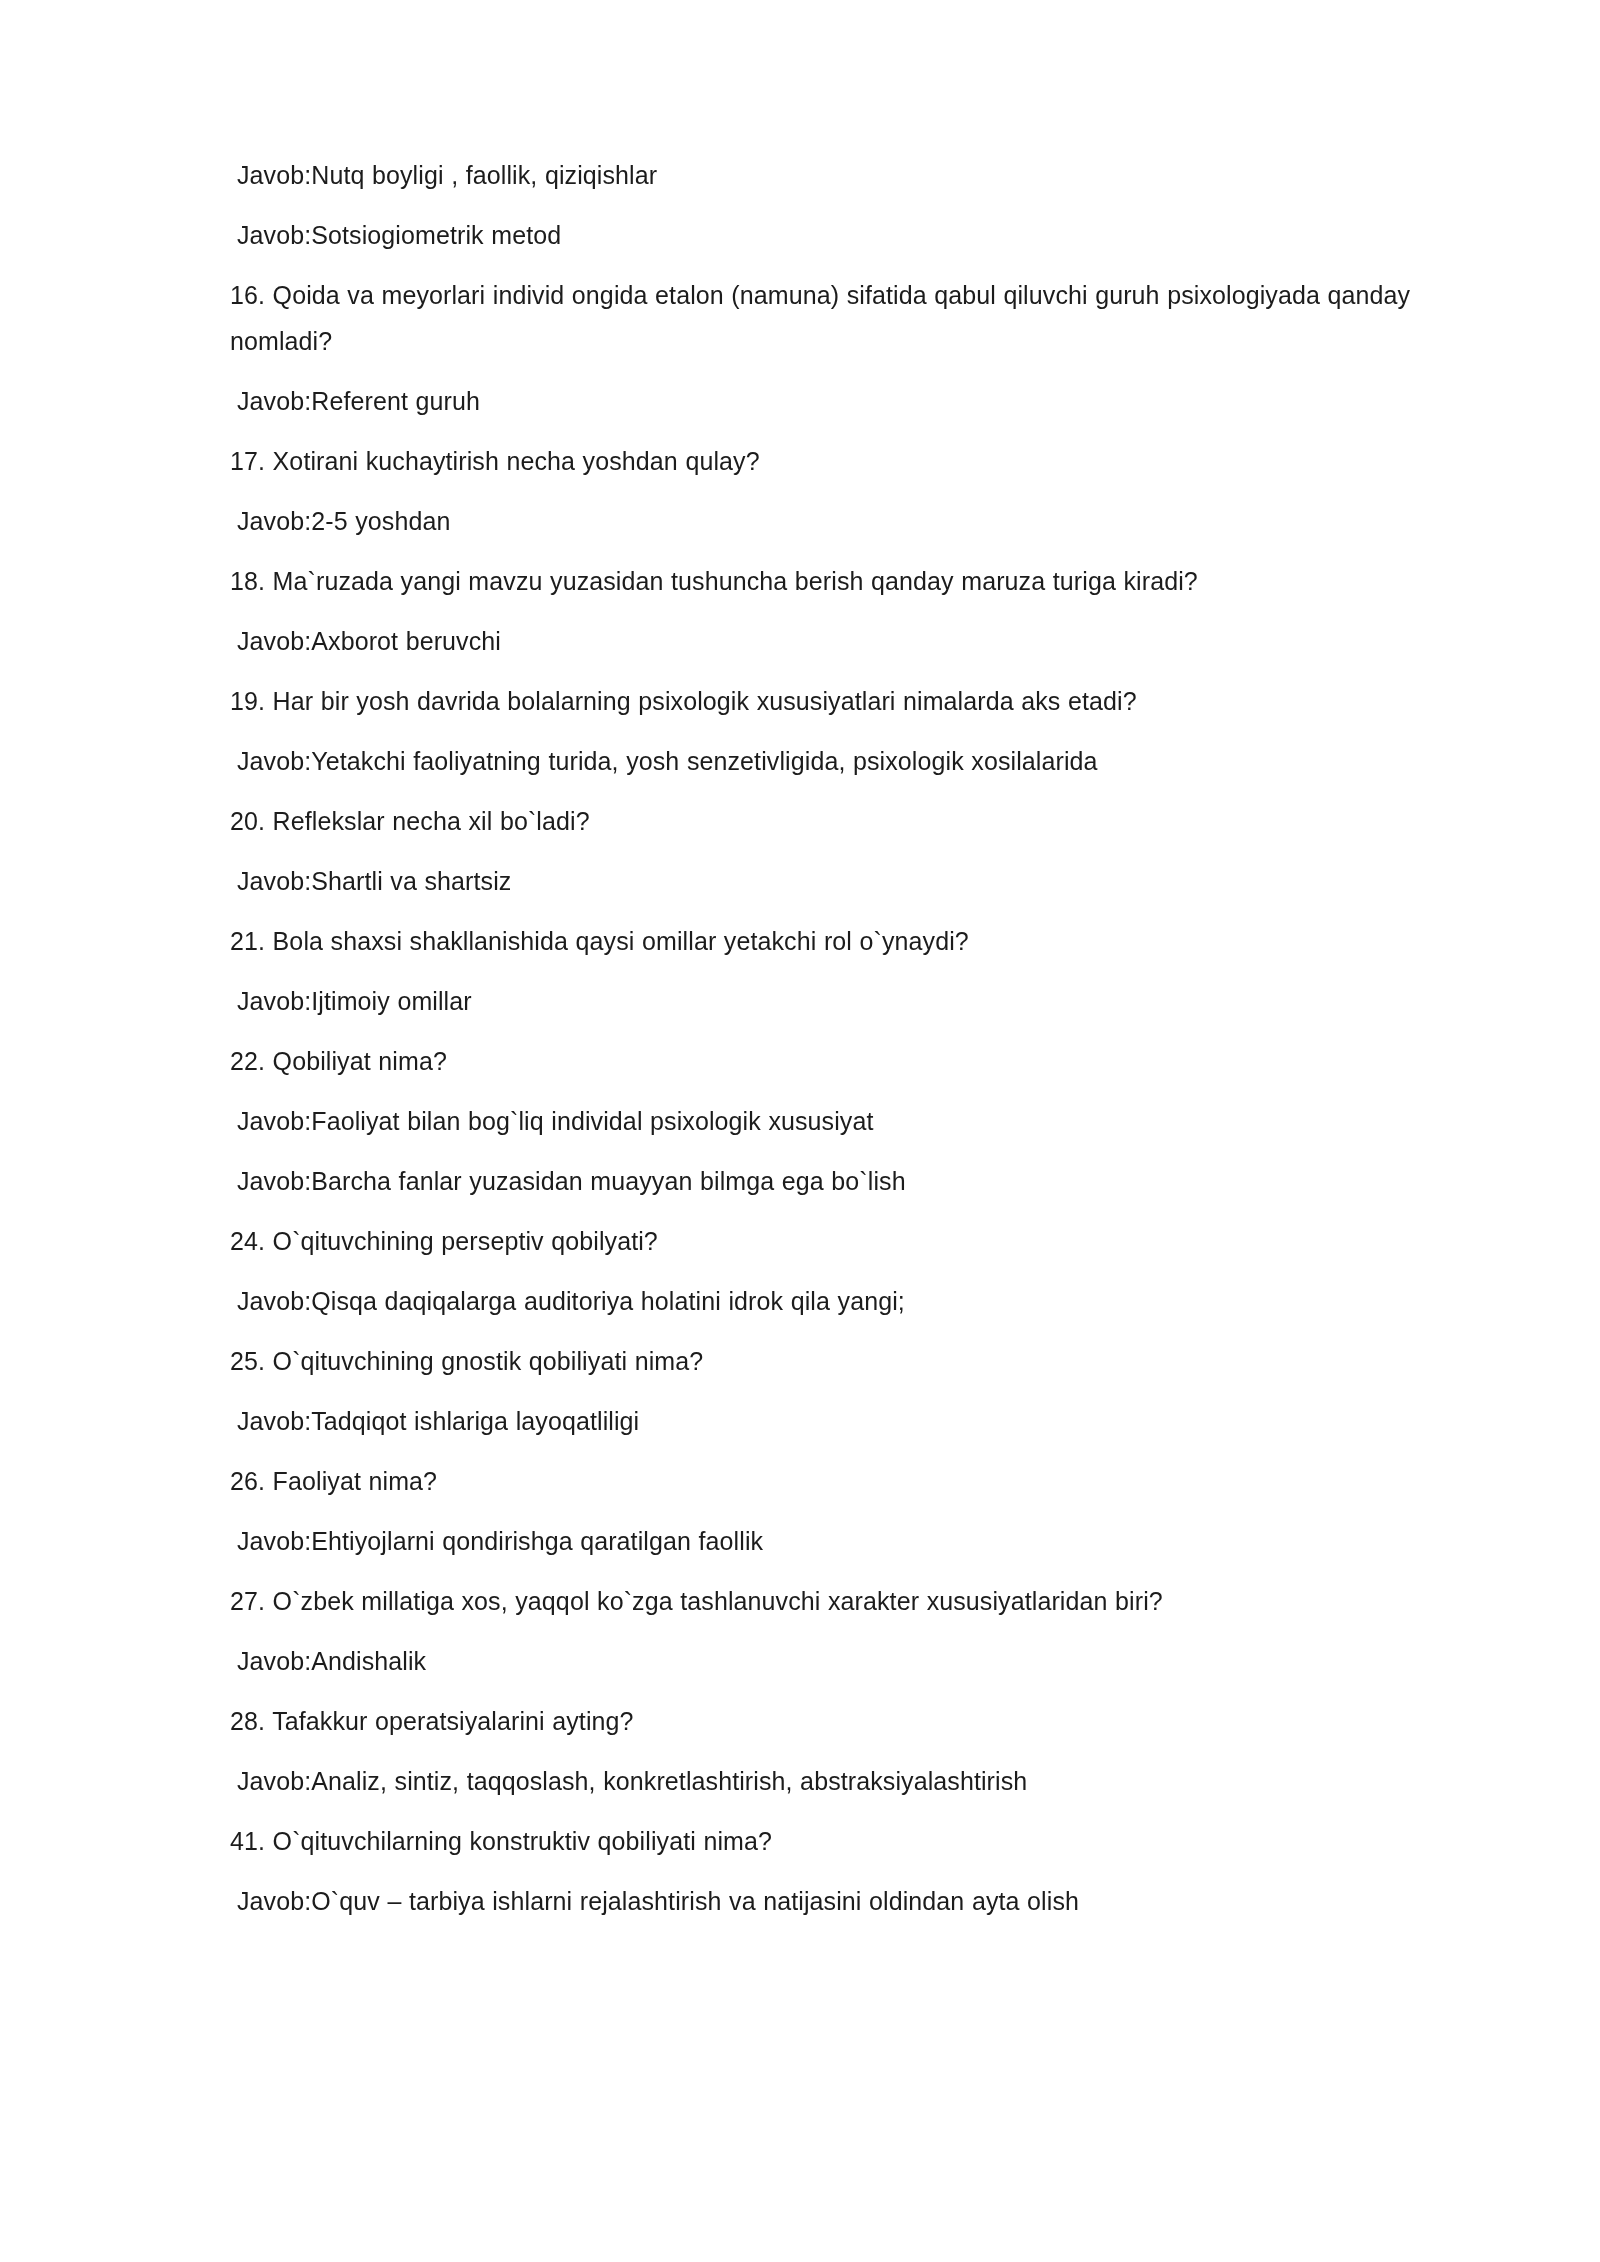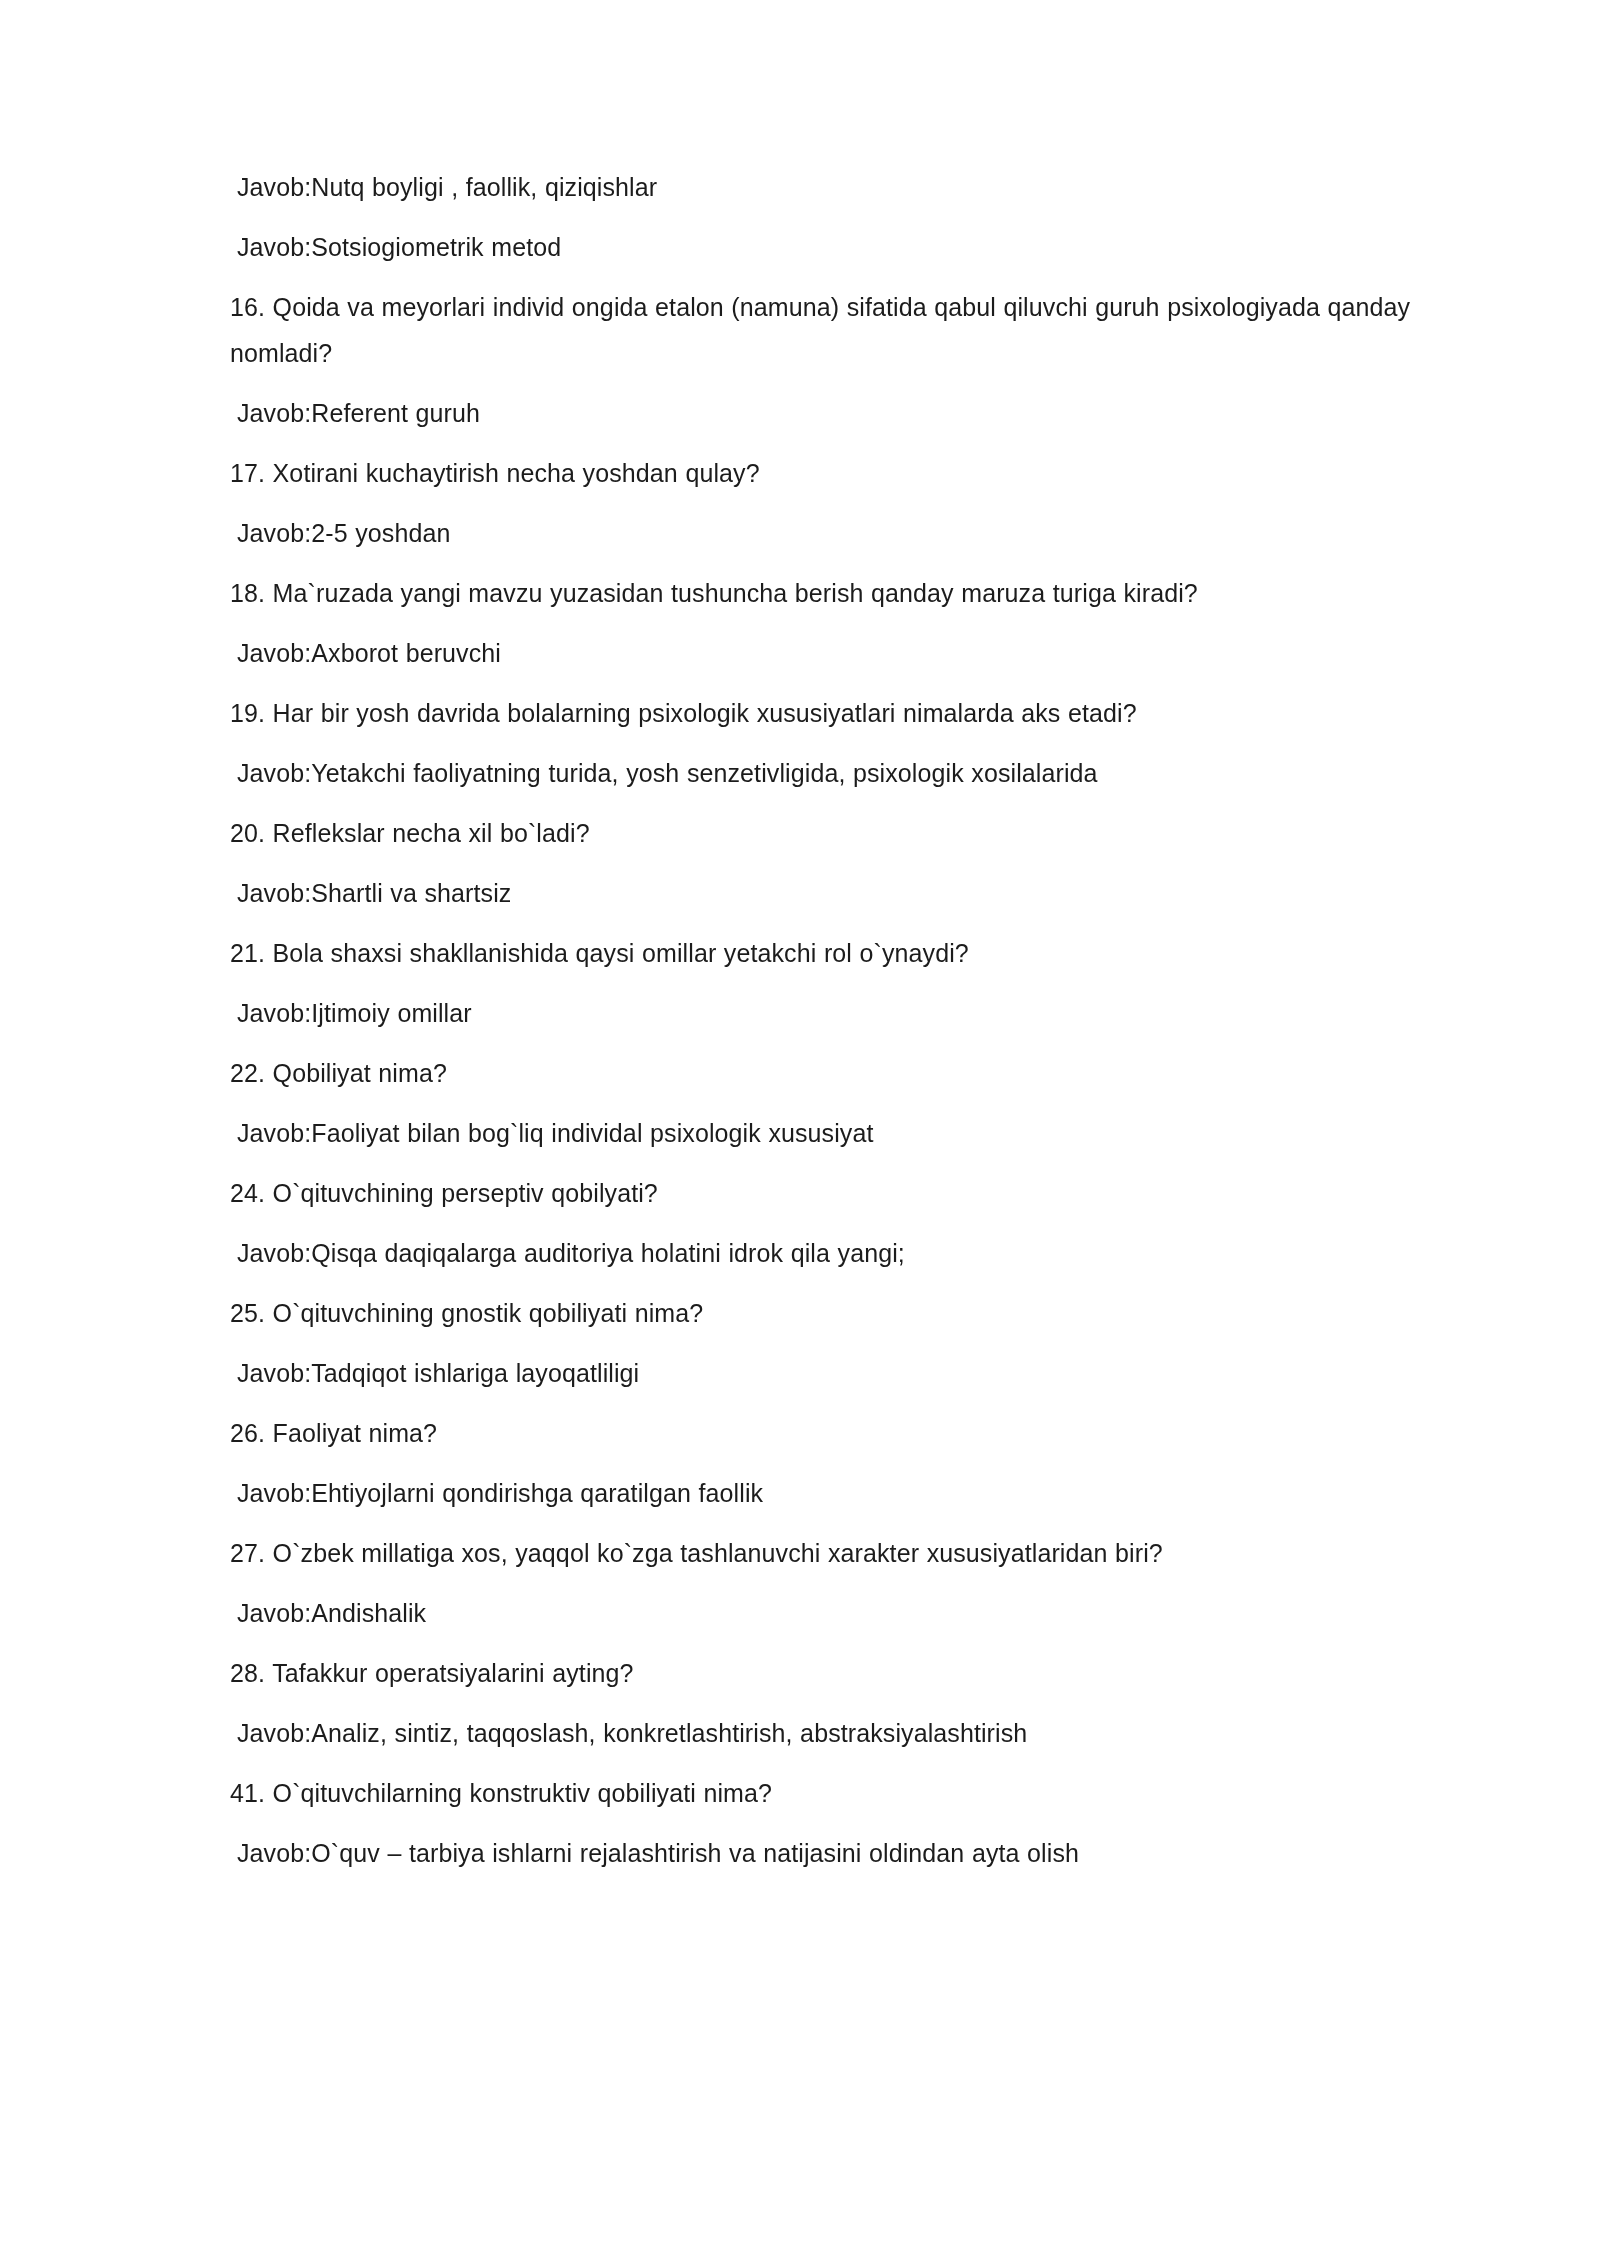--- a/index.html
+++ b/index.html
@@ -14,21 +14,21 @@
       overflow: hidden;
       font-family: "Liberation Sans", sans-serif;
     }
     .page {
       position: absolute;
       inset: 0;
       background: #ffffff;
     }
     .doc-content {
       position: absolute;
-      top: 164px;
+      top: 152px;
       left: 230px;
       width: 1212px;
       color: #1c1c1c;
       font-size: 25px;
       line-height: 46px;
       letter-spacing: 0.1px;
     }
     .doc-content p {
       margin: 0 0 14px 0;
       padding: 0;
@@ -52,20 +52,21 @@
       <p class="question">18. Ma`ruzada yangi mavzu yuzasidan tushuncha berish qanday maruza turiga kiradi?</p>
       <p class="answer">Javob:Axborot beruvchi</p>
       <p class="question">19. Har bir yosh davrida bolalarning psixologik xususiyatlari nimalarda aks etadi?</p>
       <p class="answer">Javob:Yetakchi faoliyatning turida, yosh senzetivligida, psixologik xosilalarida</p>
       <p class="question">20. Reflekslar necha xil bo`ladi?</p>
       <p class="answer">Javob:Shartli va shartsiz</p>
       <p class="question">21. Bola shaxsi shakllanishida qaysi omillar yetakchi rol o`ynaydi?</p>
       <p class="answer">Javob:Ijtimoiy omillar</p>
       <p class="question">22. Qobiliyat nima?</p>
       <p class="answer">Javob:Faoliyat bilan bog`liq individal psixologik xususiyat</p>
+      <p class="answer">Javob:Barcha fanlar yuzasidan muayyan bilmga ega bo`lish</p>
       <p class="question">24. O`qituvchining perseptiv qobilyati?</p>
       <p class="answer">Javob:Qisqa daqiqalarga auditoriya holatini idrok qila yangi;</p>
       <p class="question">25. O`qituvchining gnostik qobiliyati nima?</p>
       <p class="answer">Javob:Tadqiqot ishlariga layoqatliligi</p>
       <p class="question">26. Faoliyat nima?</p>
       <p class="answer">Javob:Ehtiyojlarni qondirishga qaratilgan faollik</p>
       <p class="question">27. O`zbek millatiga xos, yaqqol ko`zga tashlanuvchi xarakter xususiyatlaridan biri?</p>
       <p class="answer">Javob:Andishalik</p>
       <p class="question">28. Tafakkur operatsiyalarini ayting?</p>
       <p class="answer">Javob:Analiz, sintiz, taqqoslash, konkretlashtirish, abstraksiyalashtirish</p>

